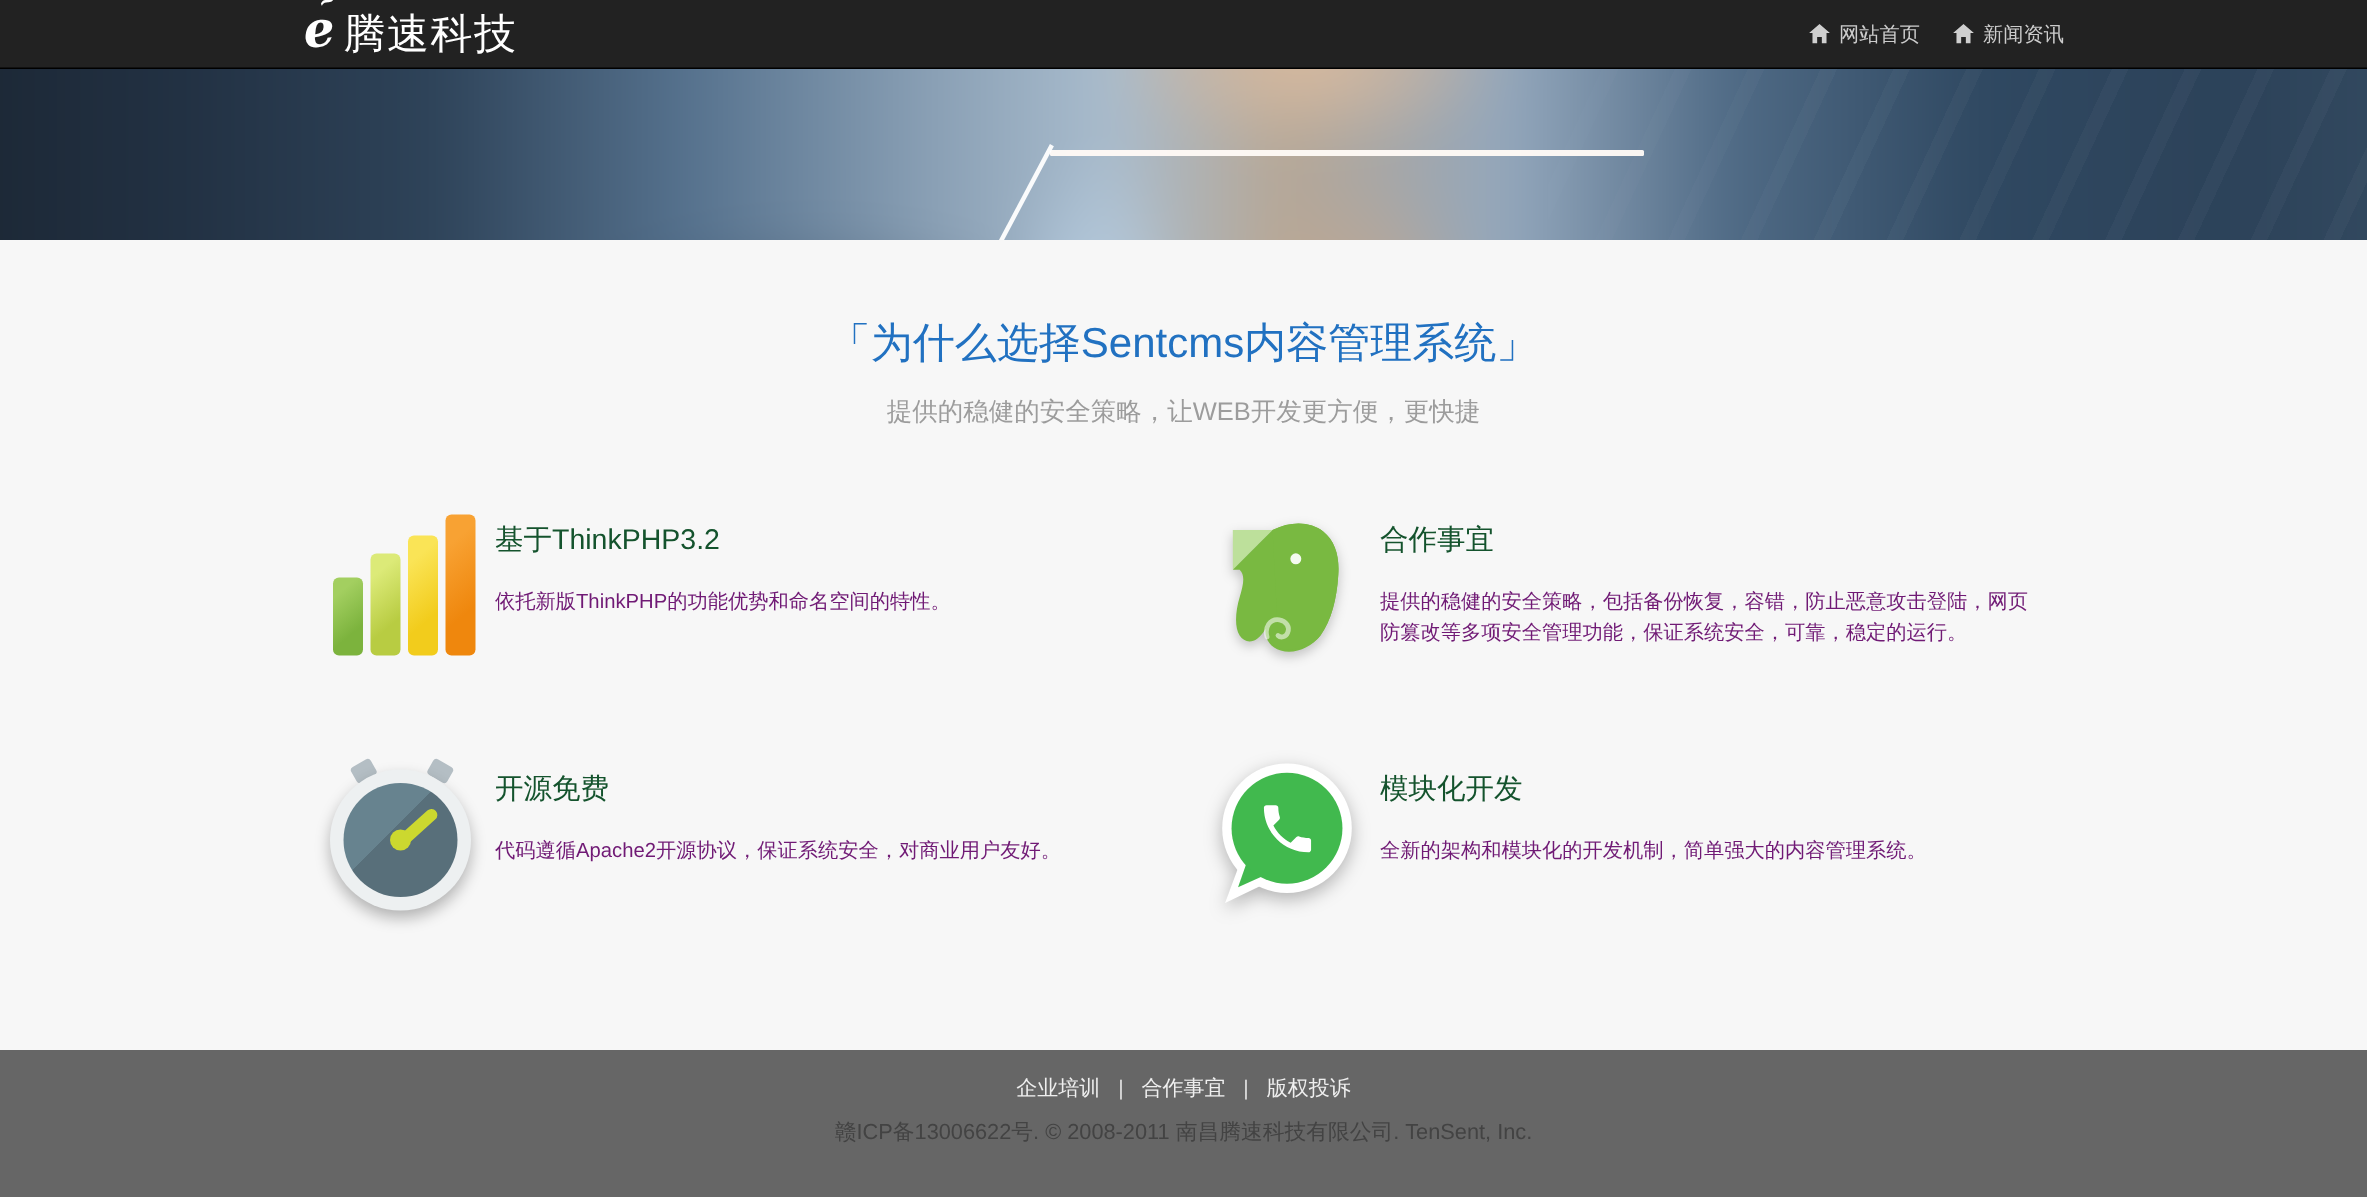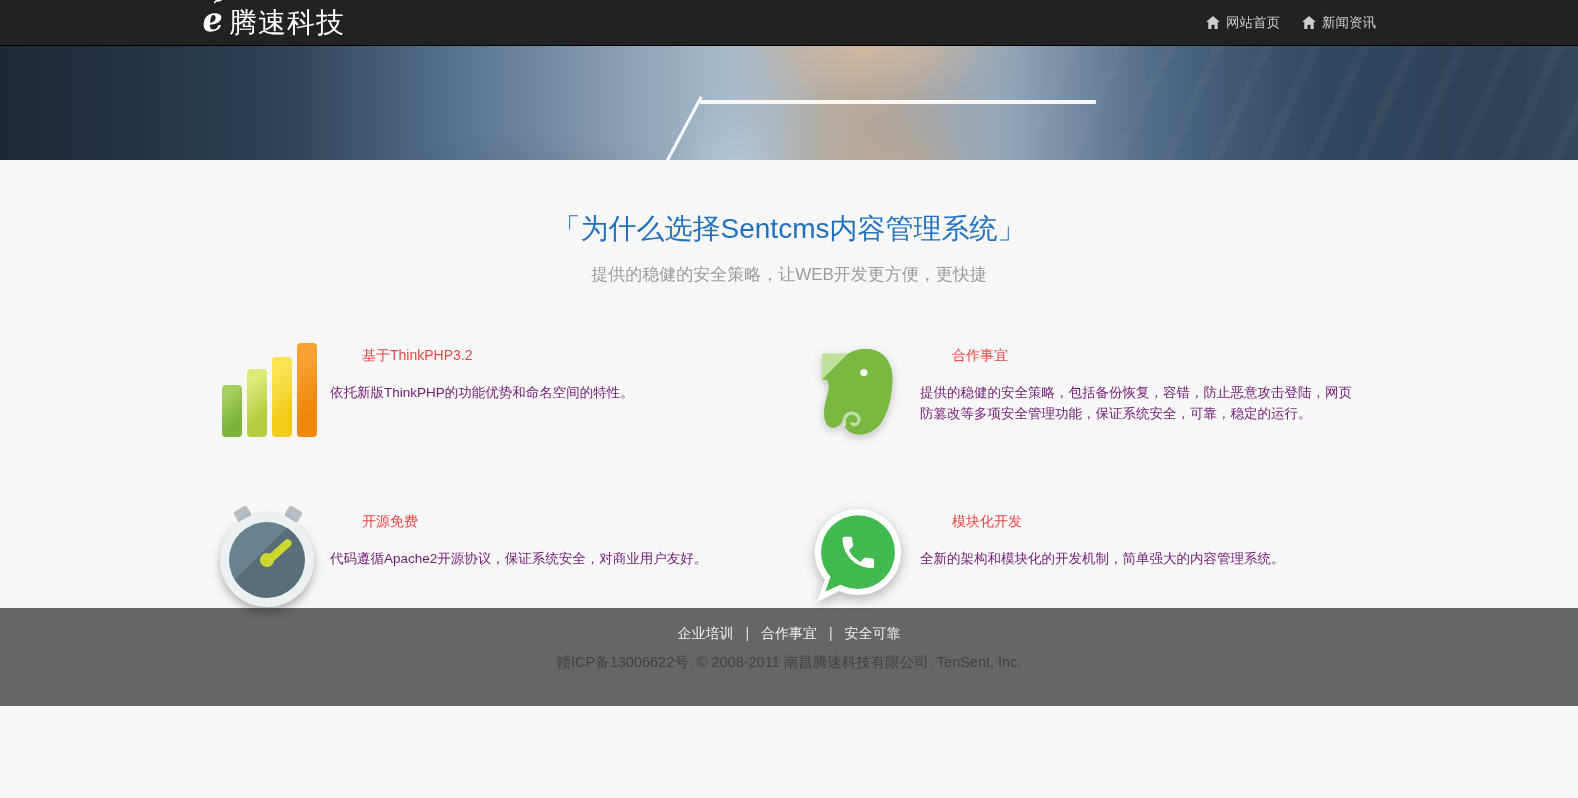--- a/index.html
+++ b/index.html
@@ -54,38 +54,38 @@
     position:absolute; left:700px; top:54px; width:396px; height:4px;
     background:rgba(255,250,246,.96); border-radius:1px;
   }
   .deco-line-d {
     position:absolute; left:644px; top:157px; width:122px; height:3px;
     background:rgba(255,255,255,.95);
     transform-origin:left center; transform:rotate(-62deg);
   }
 
   
-  .main-section { height:448px; padding-top:52px; background:#f7f7f7; }
+  .main-section { height:540px; padding-top:52px; background:#f7f7f7; }
   .intro-title {
     text-align:center; font-size:28px; line-height:34px; font-weight:400;
     color:#2171c1;
   }
   .intro-subtitle {
     text-align:center; font-size:17px; line-height:21px; margin-top:18px;
     color:#9c9c9c;
   }
   .features {
     width:1174px; margin:56px auto 0;
     display:grid; grid-template-columns:1fr 1fr; row-gap:68px;
   }
   .feature { display:flex; gap:14px; padding-left:18px; }
   .features .feature:nth-child(even) { padding-left:21px; }
   .icon-wrap { width:96px; height:98px; flex-shrink:0; position:relative; }
   .feature-body { padding-top:6px; }
-  .feature-title { font-size:14px; font-weight:400; color:#ef4444;margin-left:32px; }
+  .feature-title { font-size:19px; font-weight:400; color:#14532d; }
   .feature-desc {
     margin-top:17px; font-size:13.5px; line-height:21px;
     color:#701a75; max-width:434px;
   }
 
   
   .bars { position:absolute; bottom:2px; left:2px; display:flex; align-items:flex-end; gap:5px; }
   .bar { width:20px; border-radius:4px; }
   .bar1 { height:52px; background:linear-gradient(140deg,#a3cf60 20%,#7cb33d 70%); }
   .bar2 { height:68px; background:linear-gradient(140deg,#dcea78 20%,#b8cc42 70%); }
@@ -240,16 +240,16 @@
 
   </div>
 </main>
 
 <footer class="site-footer">
   <div class="footer-links">
     <span class="flink">企业培训</span>
     <span class="sep">|</span>
     <span class="flink">合作事宜</span>
     <span class="sep">|</span>
-    <span class="flink">安全可靠</span>
+    <span class="flink">版权投诉</span>
   </div>
   <div class="footer-copy">赣ICP备13006622号. © 2008-2011 南昌腾速科技有限公司. TenSent, Inc.</div>
 </footer>
 
 </body></html>

